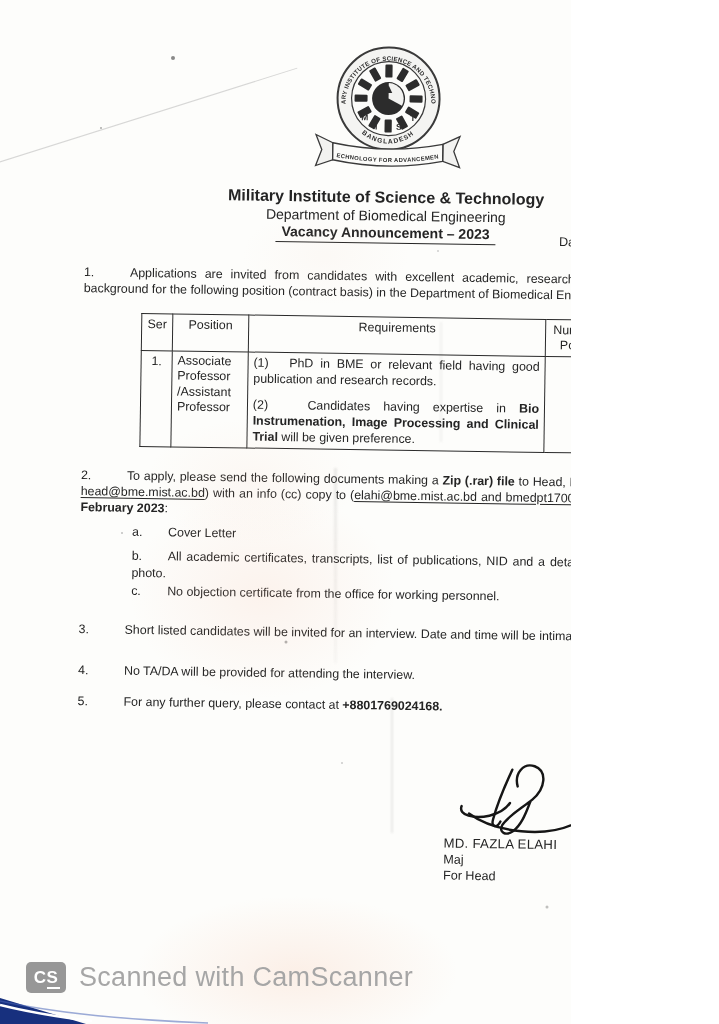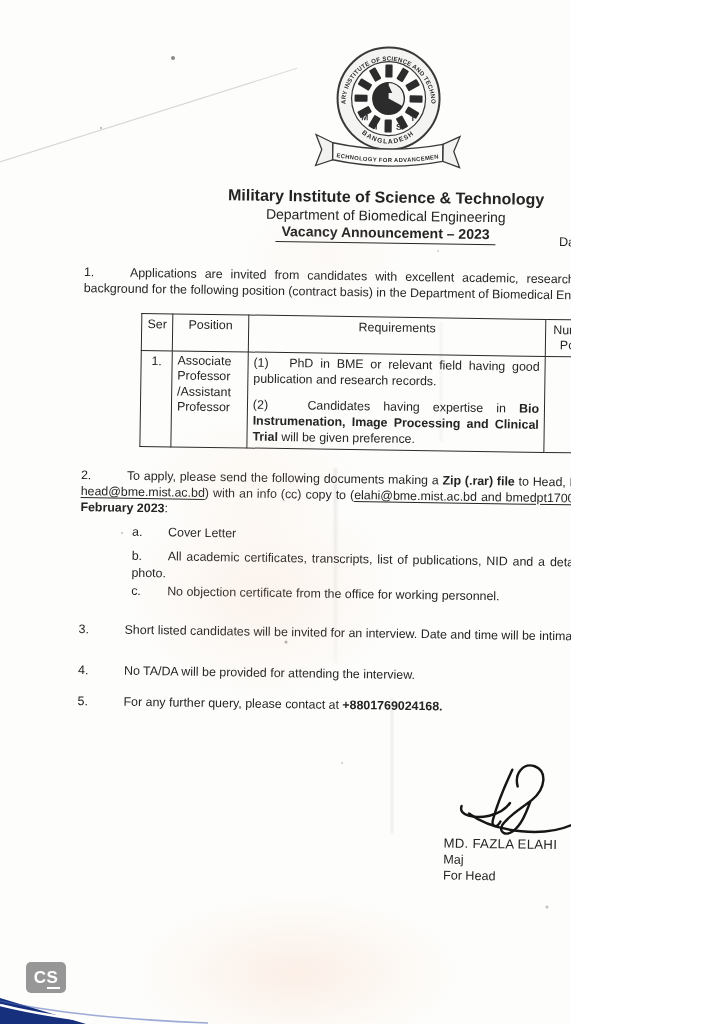--- a/index.html
+++ b/index.html
@@ -230,20 +230,21 @@
       <div class="sig-line">For Head</div>
     </div>
 
   </div>
 
   <div class="footer">
     <div class="cs-badge">
         <span>CS</span>
         <i></i>
       </div>
+    <div class="footer-text">Scanned with CamScanner</div>
   </div>
 
   <svg class="corner-svg" width="210" height="30" viewBox="0 0 210 30">
     <path d="M0,4 L86,30 L0,30 Z" fill="#17307e"></path>
     <path d="M0,11 C28,18 58,23 92,27" stroke="#ffffff" stroke-width="2.6" fill="none"></path>
     <path d="M0,7 C60,20 130,26 208,29" stroke="#4a66b8" stroke-width="1.6" fill="none" opacity="0.55"></path>
   </svg>
 
   <div class="tint"></div>
 </div>

